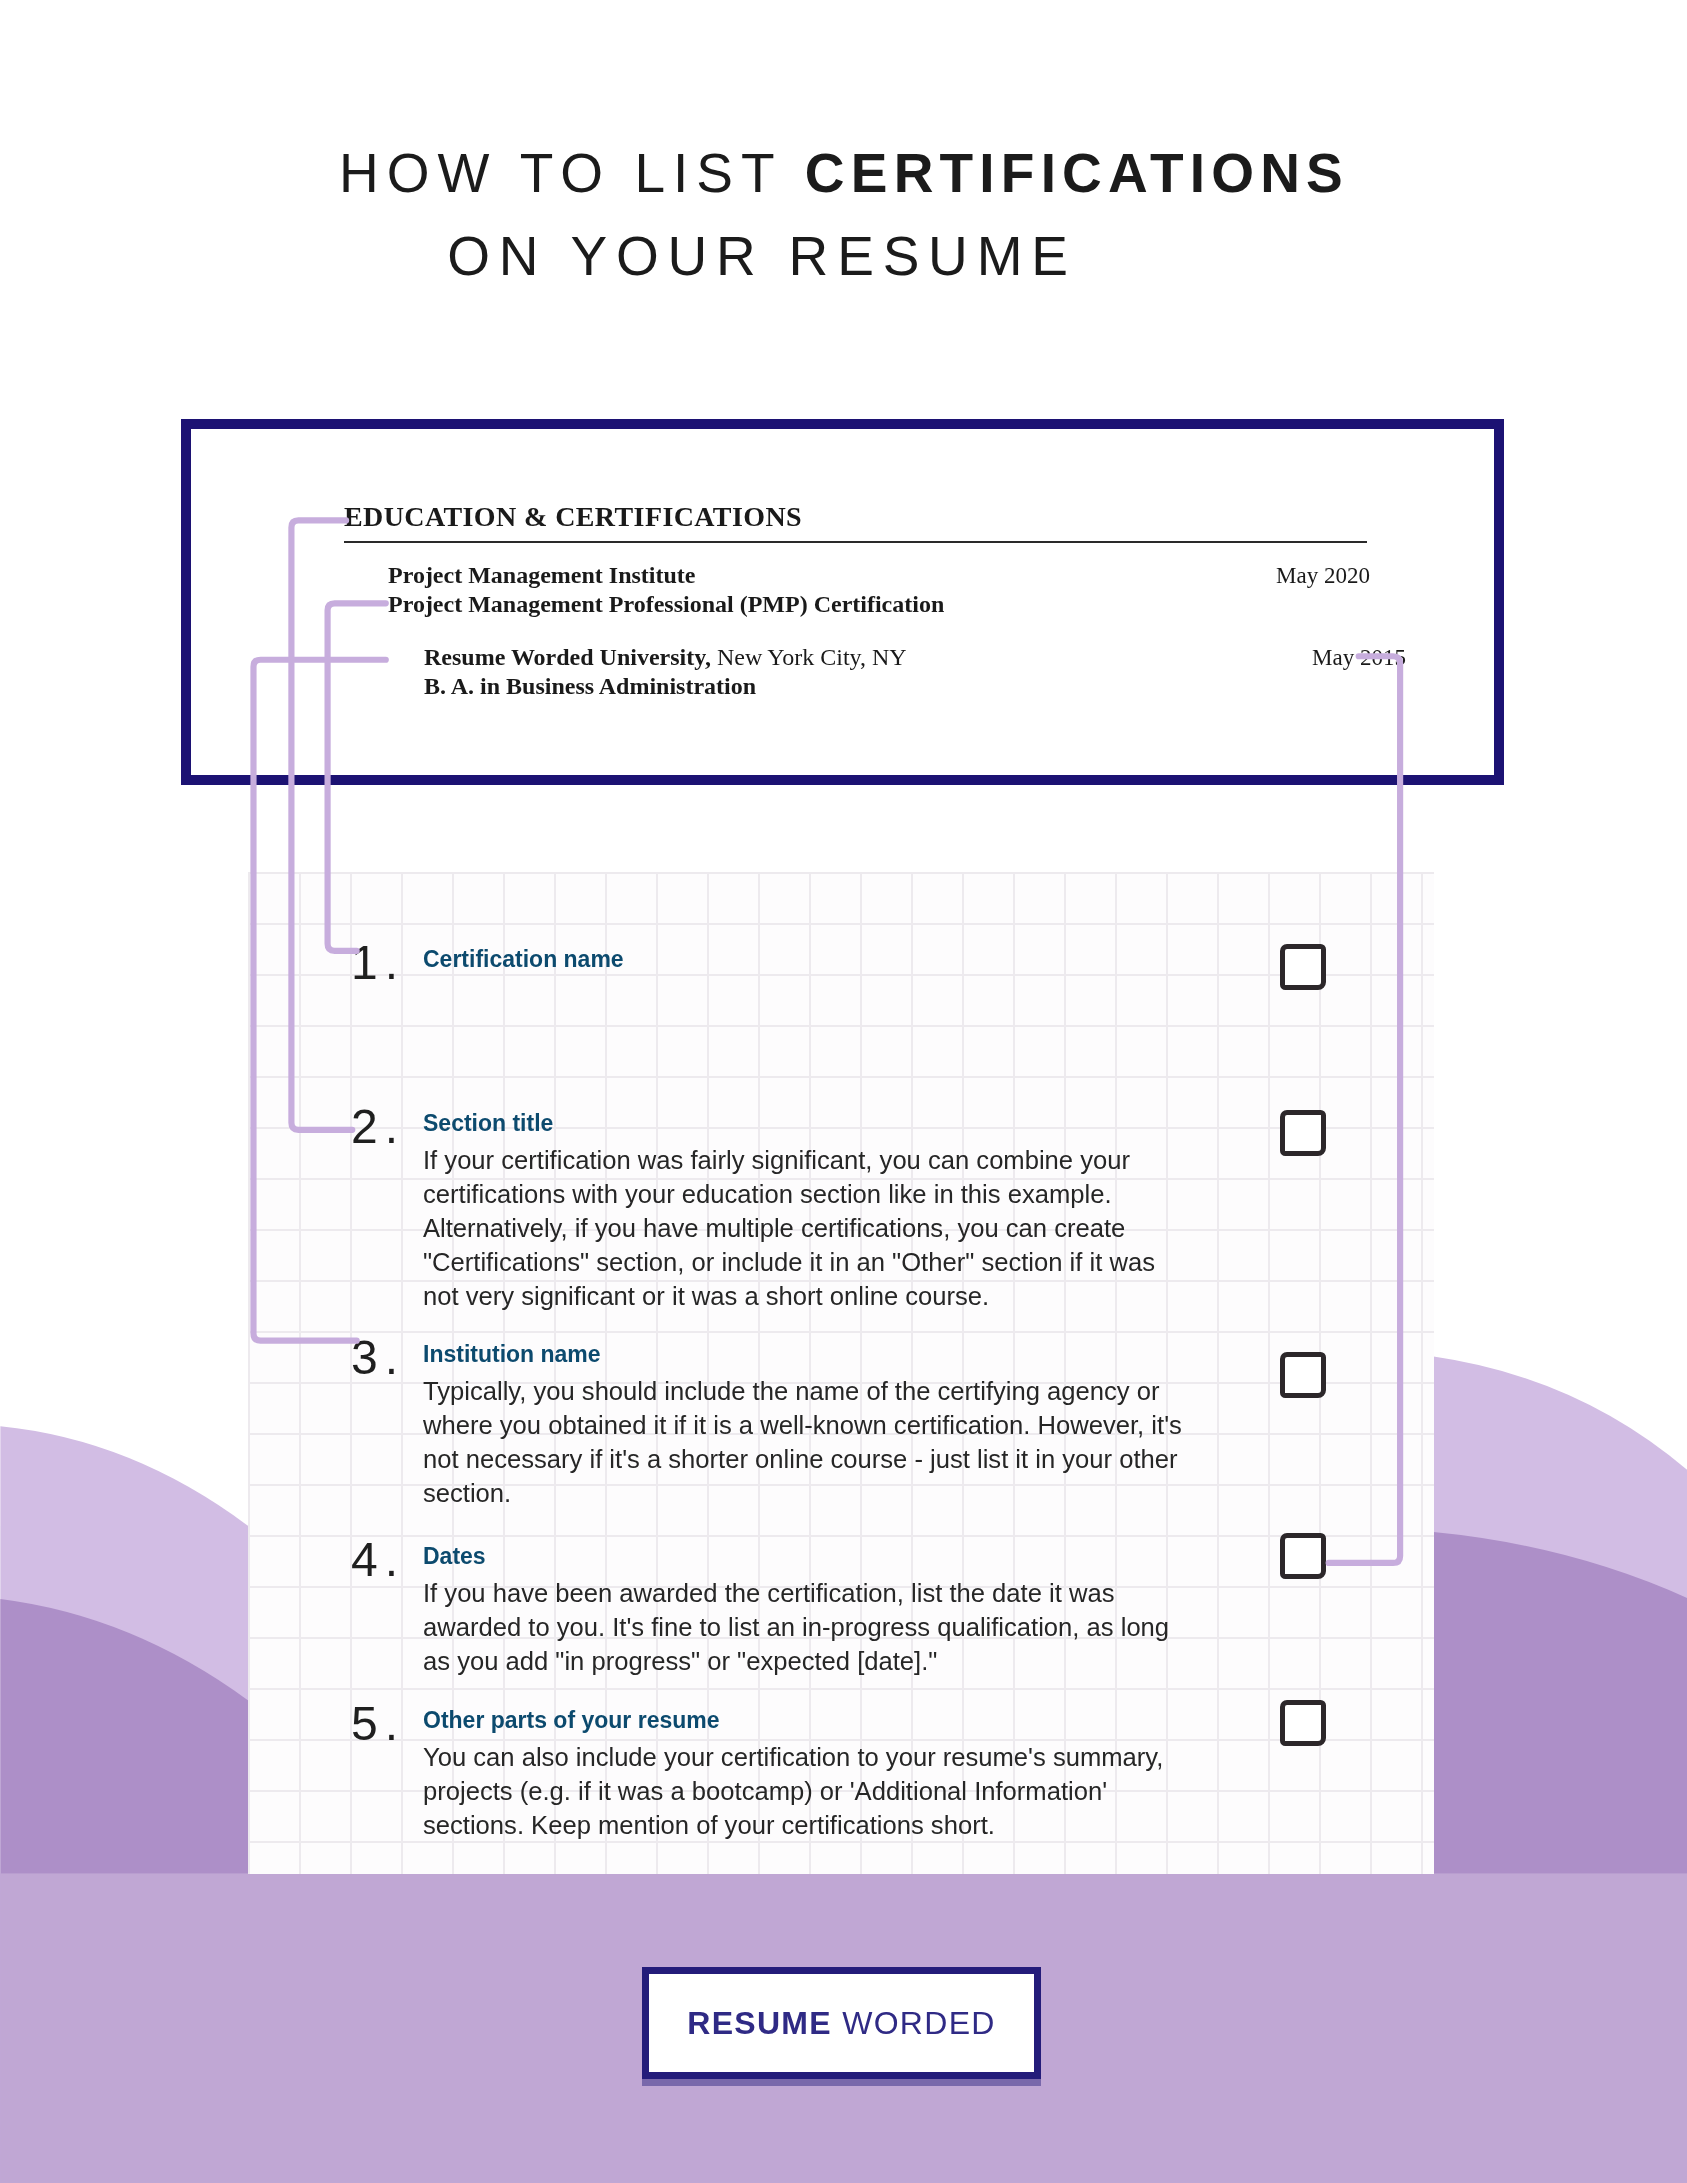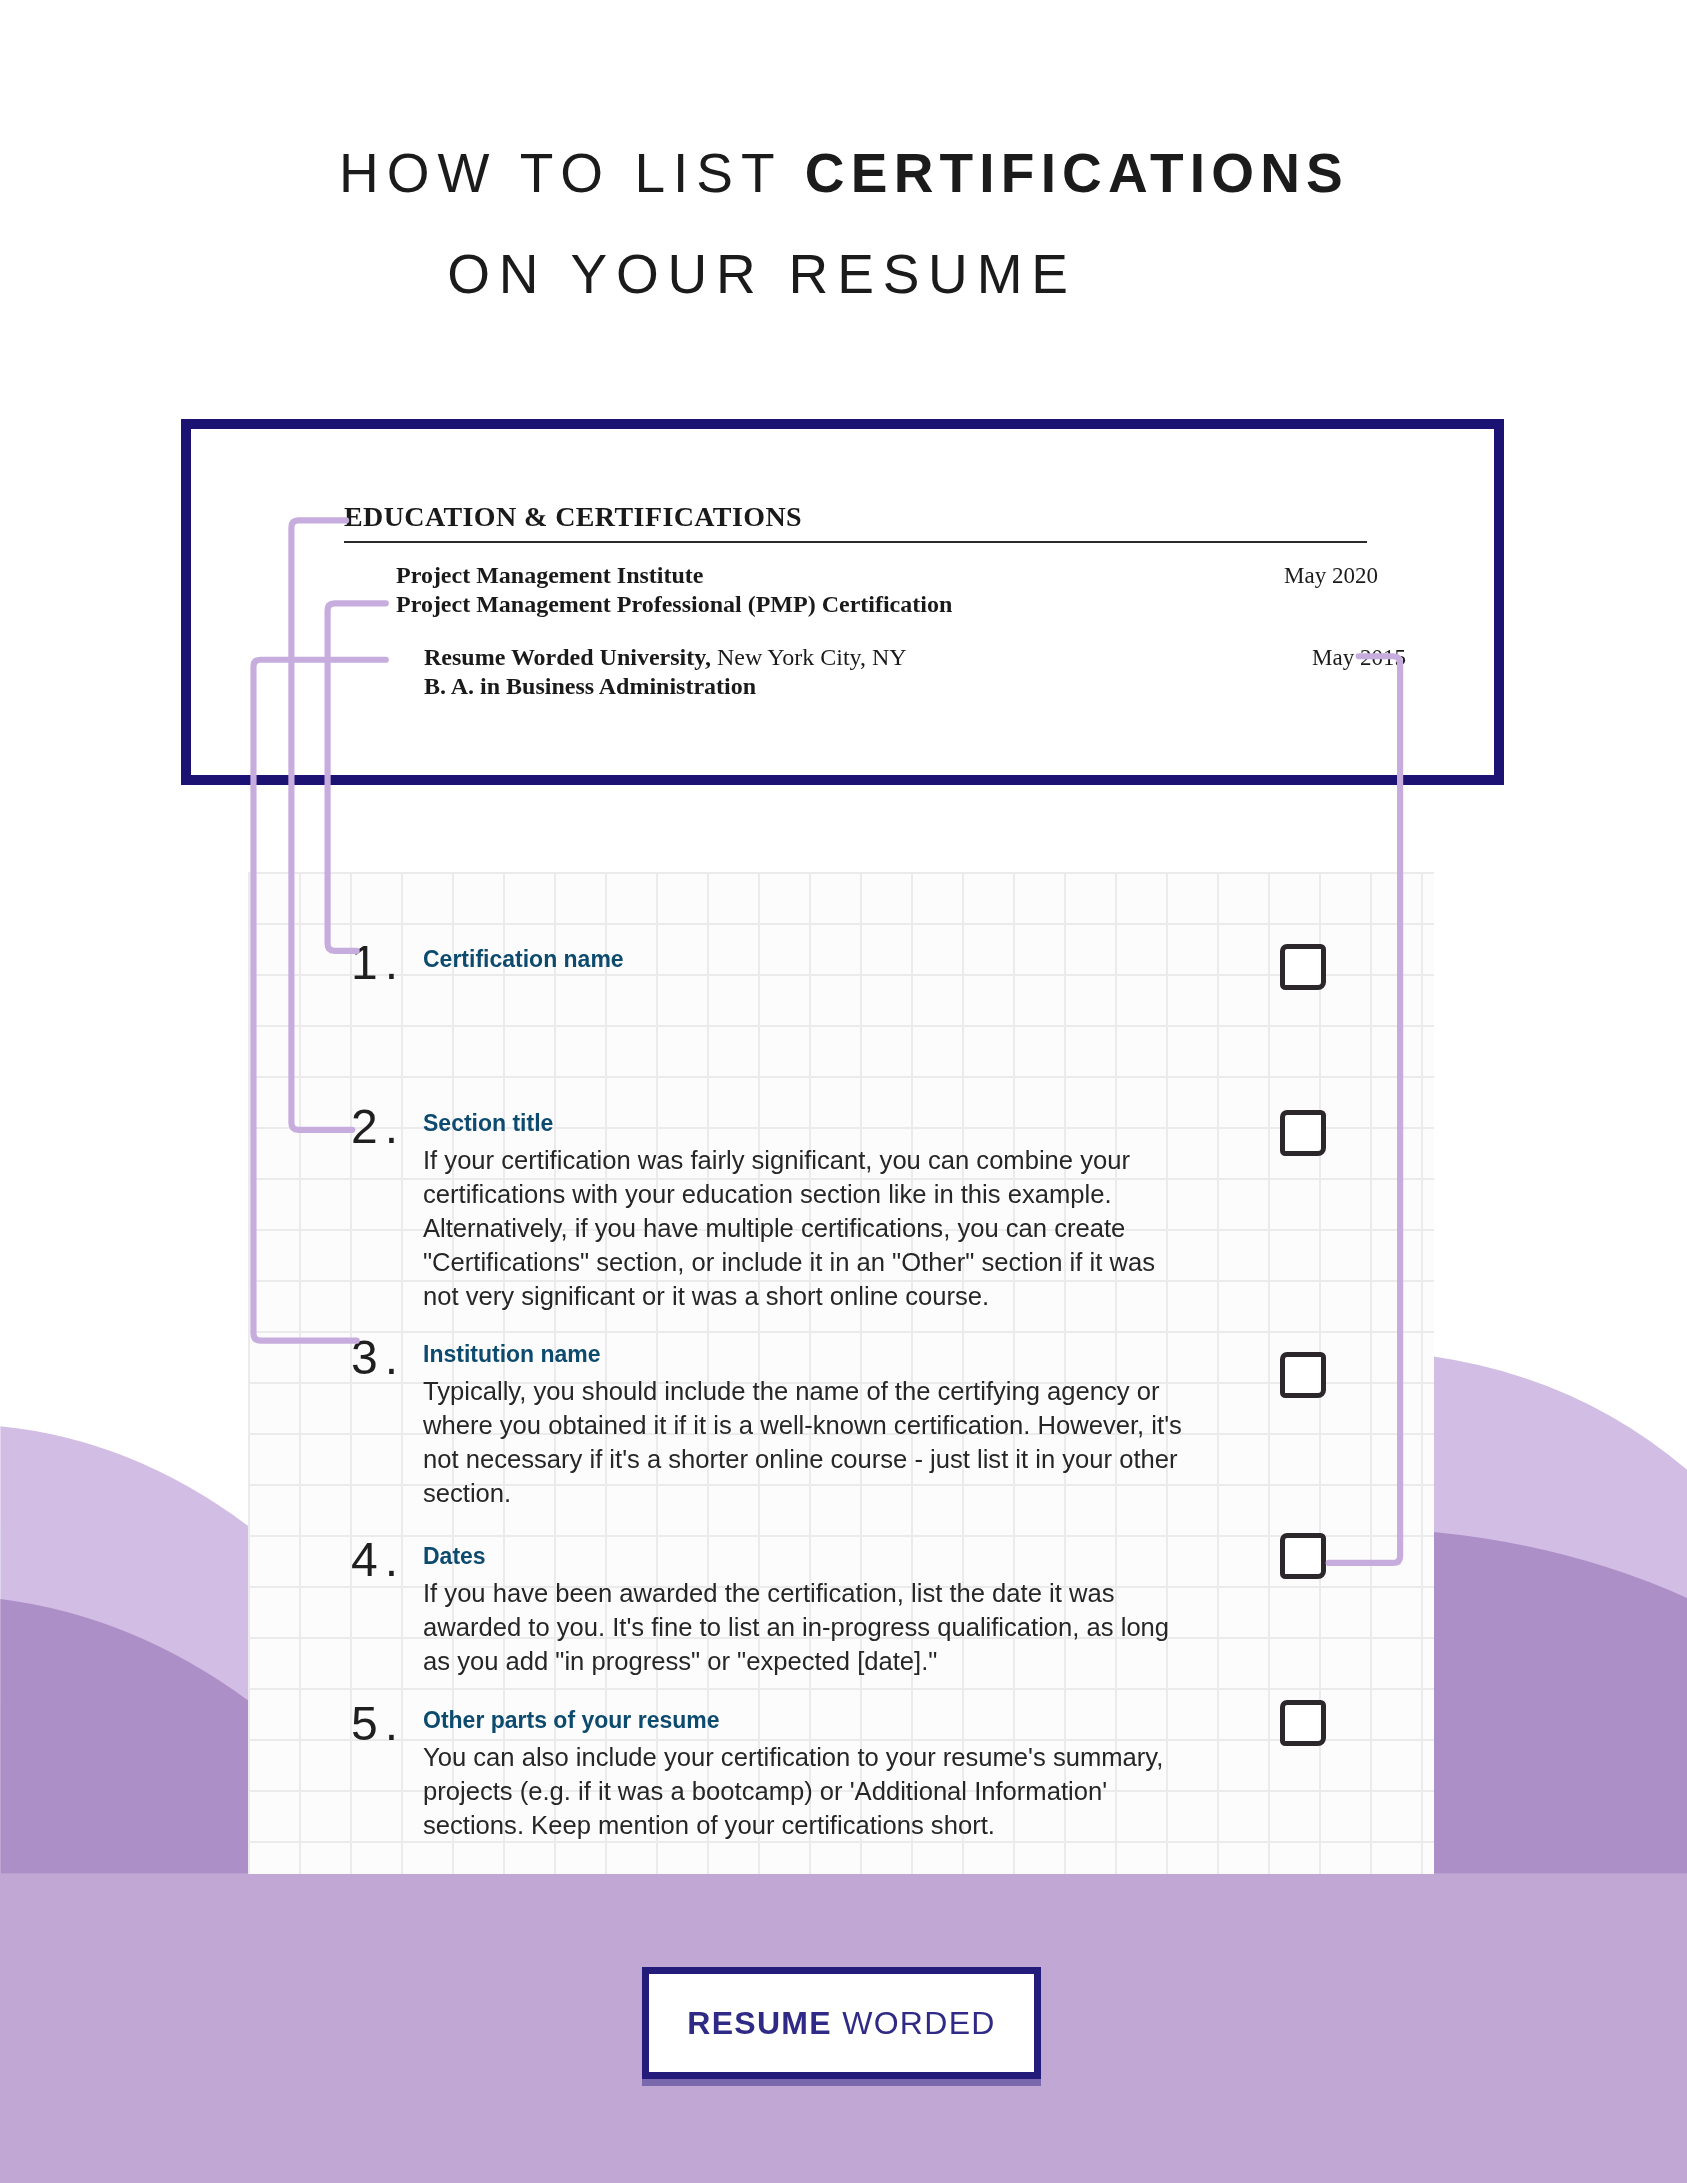--- a/index.html
+++ b/index.html
@@ -7,33 +7,33 @@
   body { position:relative; background:#ffffff; overflow:hidden;
          font-family:"Liberation Sans", sans-serif; }
 
   
   #waves { position:absolute; left:0; top:0; width:1688px; height:2183px; z-index:0; }
 
   
   .title-line1 { position:absolute; top:141px; left:0; width:1688px; text-align:center;
     font-size:55px; font-weight:300; letter-spacing:8px; color:#1b1b1b; z-index:2; }
   .title-line1 b { font-weight:800; letter-spacing:6.2px; }
-  .title-line2 { position:absolute; top:242px; left:0; width:1524px; text-align:center;
+  .title-line2 { position:absolute; top:224px; left:0; width:1524px; text-align:center;
     font-size:55px; font-weight:300; letter-spacing:8.8px; color:#1b1b1b; z-index:2; }
 
   
   .resume-box { position:absolute; left:181px; top:419px; width:1323px; height:366px;
     background:#ffffff; border:10.6px solid #1c1273; z-index:2;
     font-family:"Liberation Serif", serif; color:#1a1a1a; }
   .resume-header { position:absolute; left:153px; top:72px; width:1023px;
     font-size:28px; font-weight:bold; letter-spacing:0.4px;
     border-bottom:2.6px solid #2a2a2a; padding-bottom:8px; }
   .resume-entry { position:absolute; left:197px; width:982px;
     font-size:24px; line-height:28px; }
-  .resume-entry.e1 { top:132px;margin-left:8px; }
+  .resume-entry.e1 { top:132px; }
   .resume-entry.e2 { top:214px;margin-left:36px; }
   .entry-row { display:flex; justify-content:space-between; align-items:baseline; }
   .org b { font-weight:bold; }
   .entry-date { font-size:23px; font-weight:normal;text-align:right; }
   .entry-detail { font-weight:bold; }
 
   
   .grid-panel { position:absolute; left:248px; top:872px; width:1186px; height:1002px;
     background-color:#fdfcfd; z-index:1;
     background-image:

